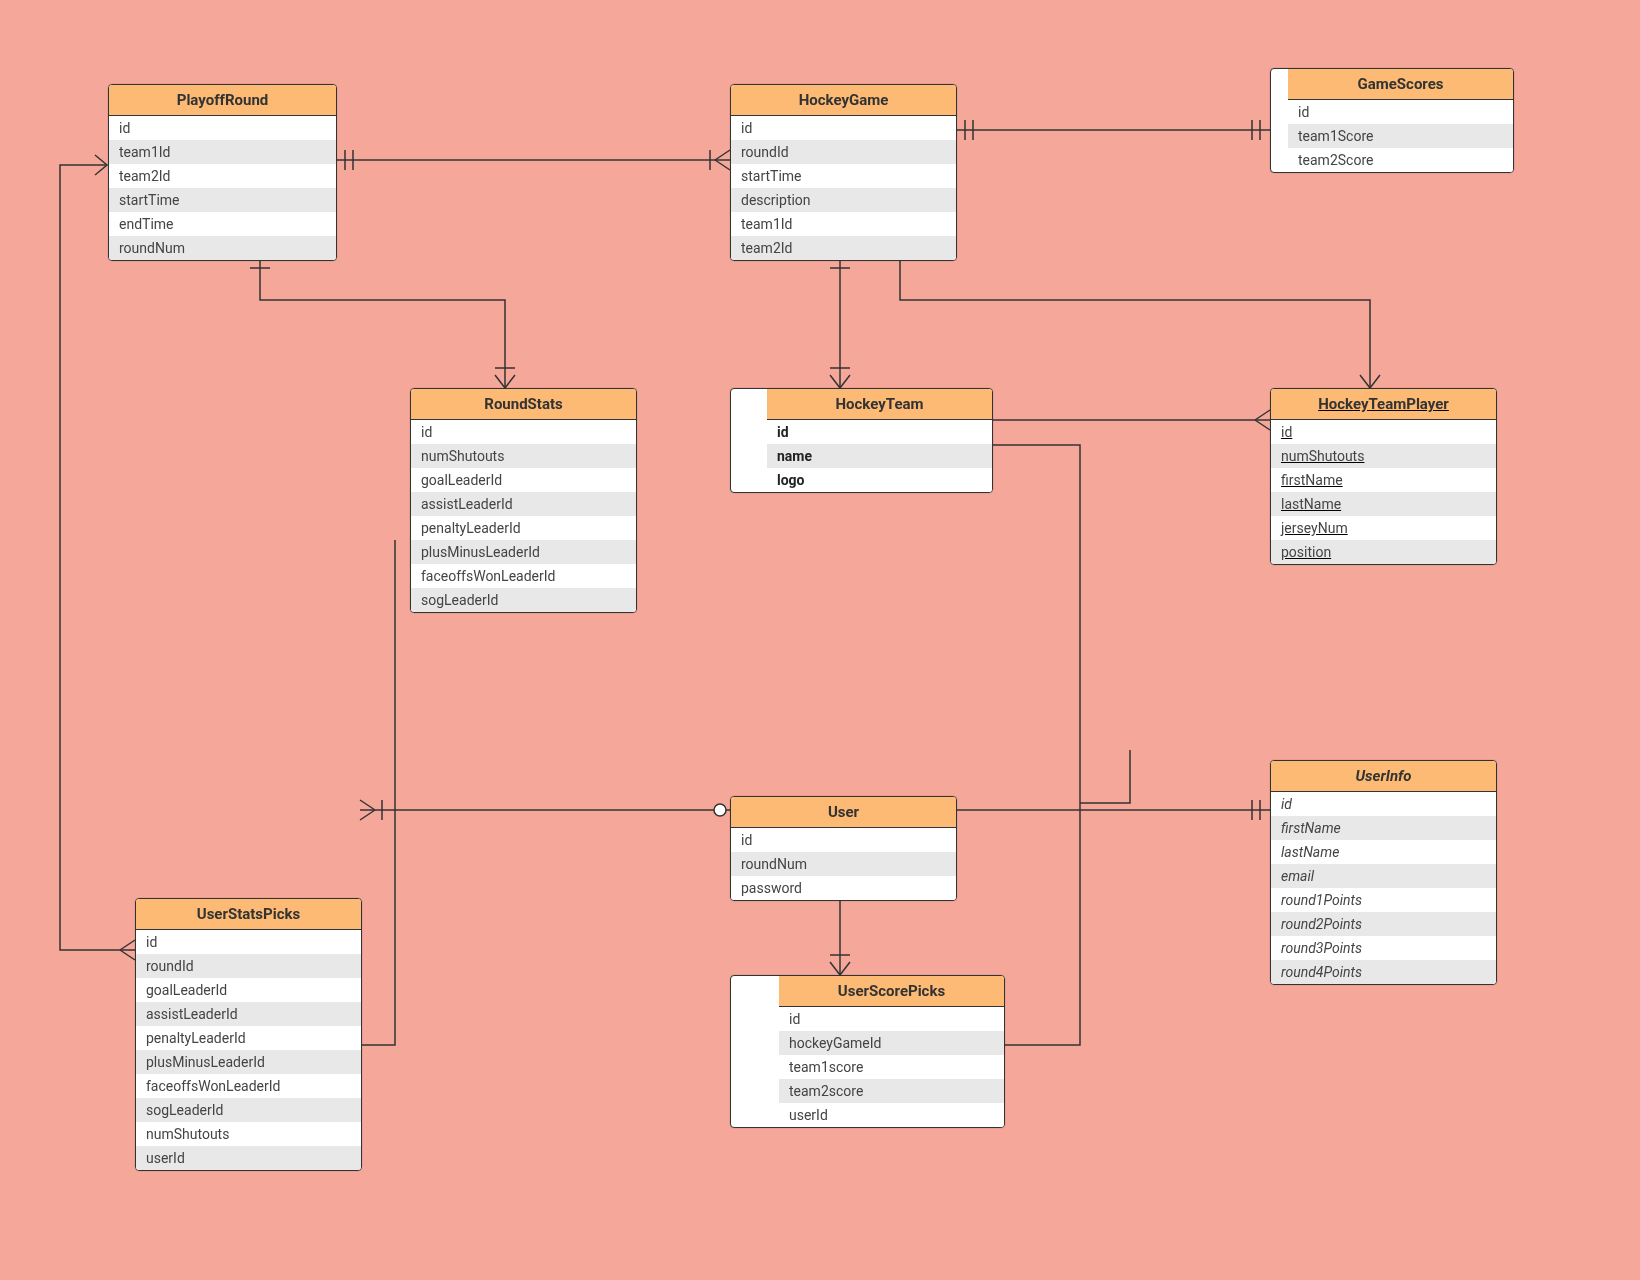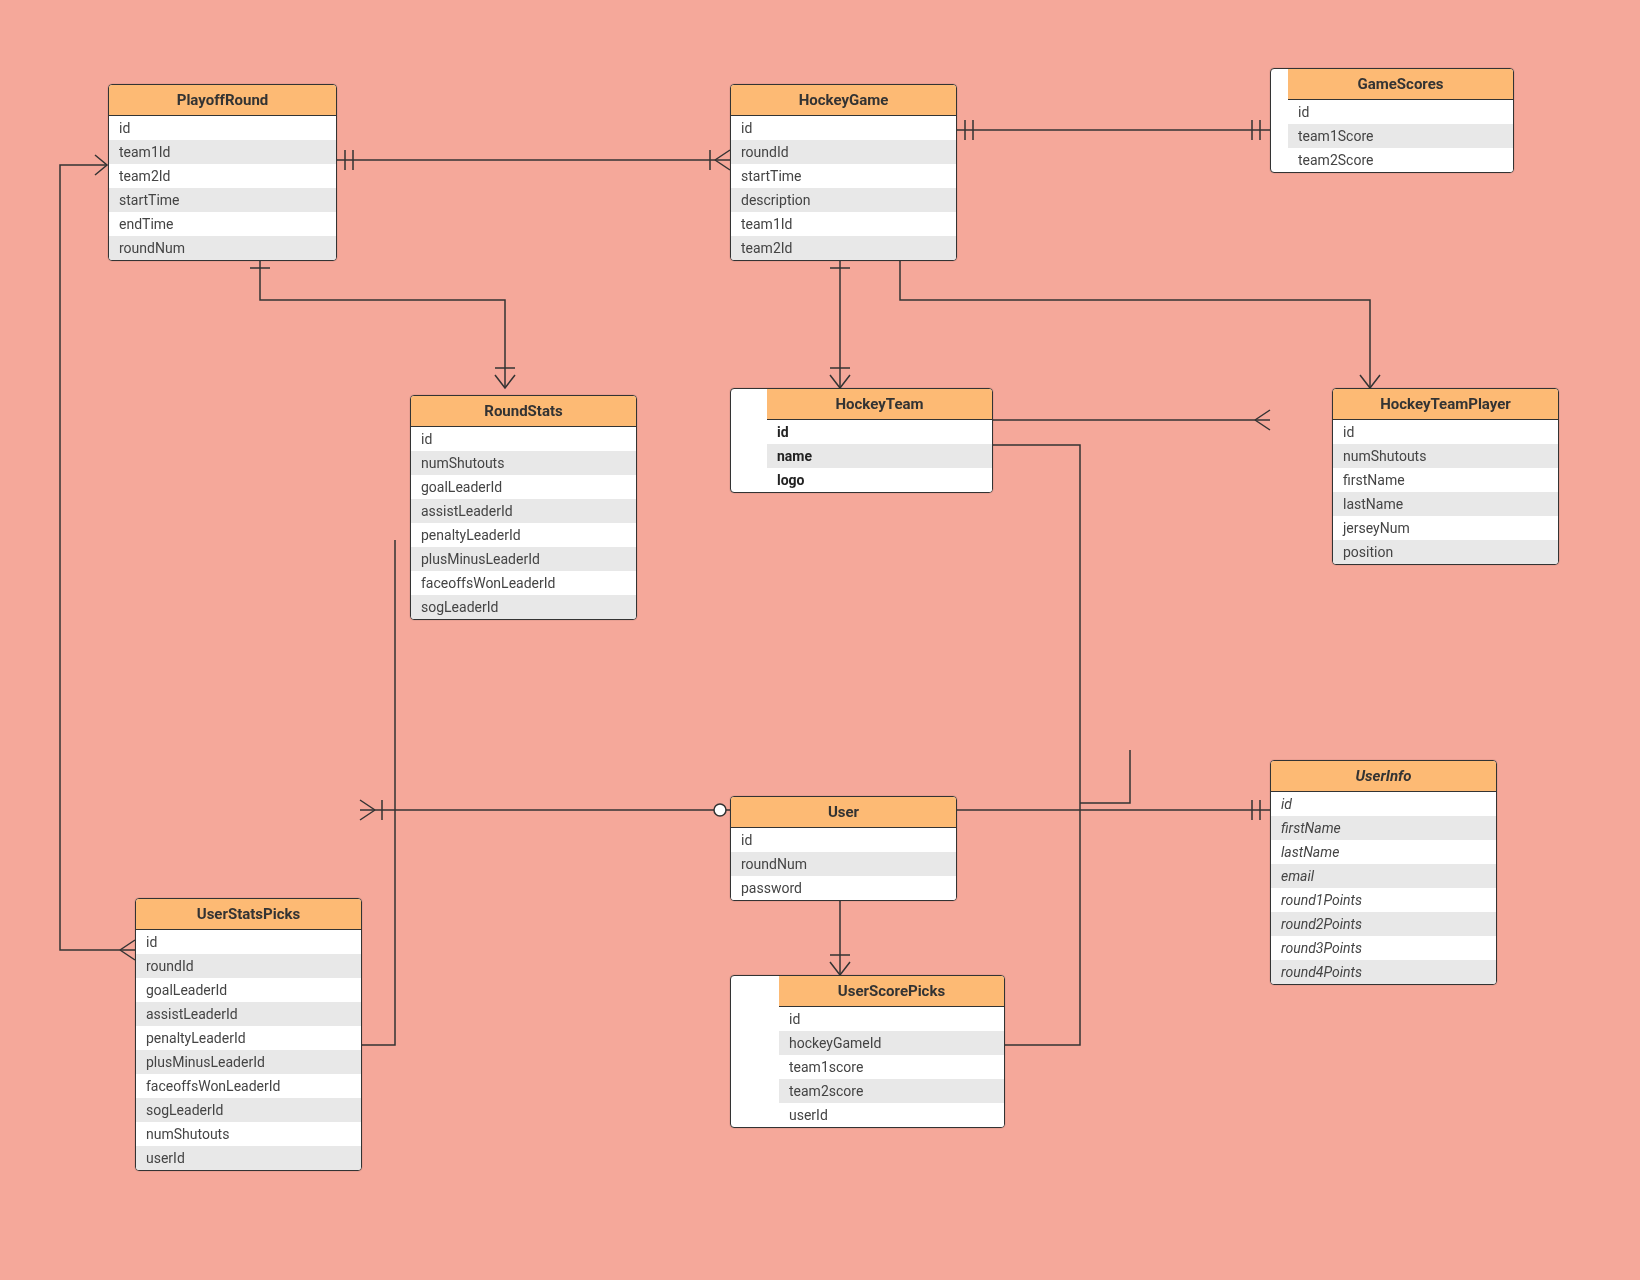--- a/index.html
+++ b/index.html
@@ -134,21 +134,21 @@
 
 <div class="entity" style="left:1270px; top:68px; width:225px;padding-left:17px;">
   <div class="entity-header">GameScores</div>
   <div class="entity-body">
     <div class="entity-row">id</div>
     <div class="entity-row">team1Score</div>
     <div class="entity-row">team2Score</div>
   </div>
 </div>
 
-<div class="entity" style="left:410px; top:388px; width:225px;margin-top:7px;">
+<div class="entity" style="left:410px; top:388px; width:225px;">
   <div class="entity-header">RoundStats</div>
   <div class="entity-body">
     <div class="entity-row">id</div>
     <div class="entity-row">numShutouts</div>
     <div class="entity-row">goalLeaderId</div>
     <div class="entity-row">assistLeaderId</div>
     <div class="entity-row">penaltyLeaderId</div>
     <div class="entity-row">plusMinusLeaderId</div>
     <div class="entity-row">faceoffsWonLeaderId</div>
     <div class="entity-row">sogLeaderId</div>
@@ -157,21 +157,21 @@
 
 <div class="entity" style="left:730px; top:388px; width:225px;padding-left:36px;">
   <div class="entity-header">HockeyTeam</div>
   <div class="entity-body">
     <div class="entity-row bold">id</div>
     <div class="entity-row bold">name</div>
     <div class="entity-row bold">logo</div>
   </div>
 </div>
 
-<div class="entity" style="left:1332px; top:388px; width:225px;">
+<div class="entity" style="left:1270px; top:388px; width:225px;text-decoration:underline;">
   <div class="entity-header">HockeyTeamPlayer</div>
   <div class="entity-body">
     <div class="entity-row">id</div>
     <div class="entity-row">numShutouts</div>
     <div class="entity-row">firstName</div>
     <div class="entity-row">lastName</div>
     <div class="entity-row">jerseyNum</div>
     <div class="entity-row">position</div>
   </div>
 </div>

